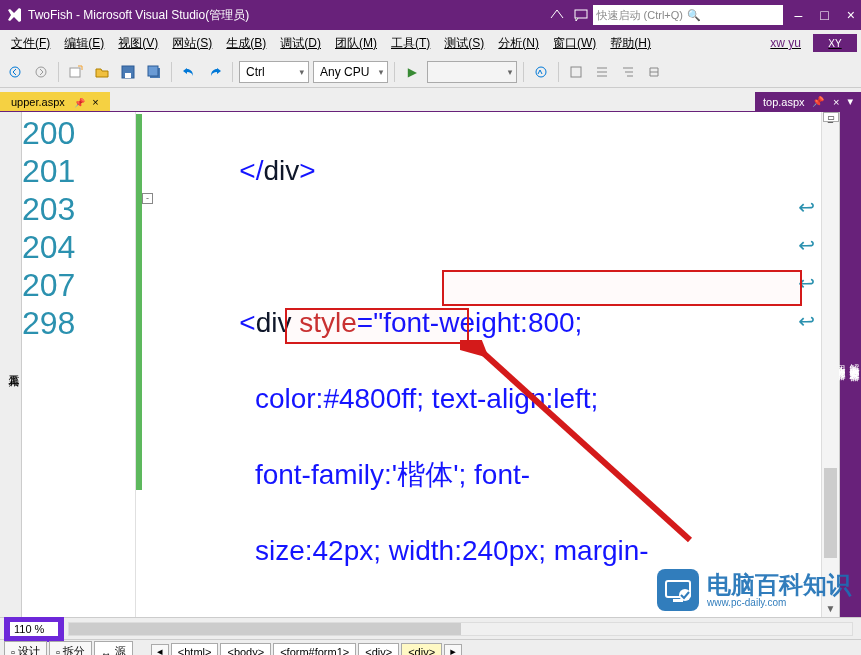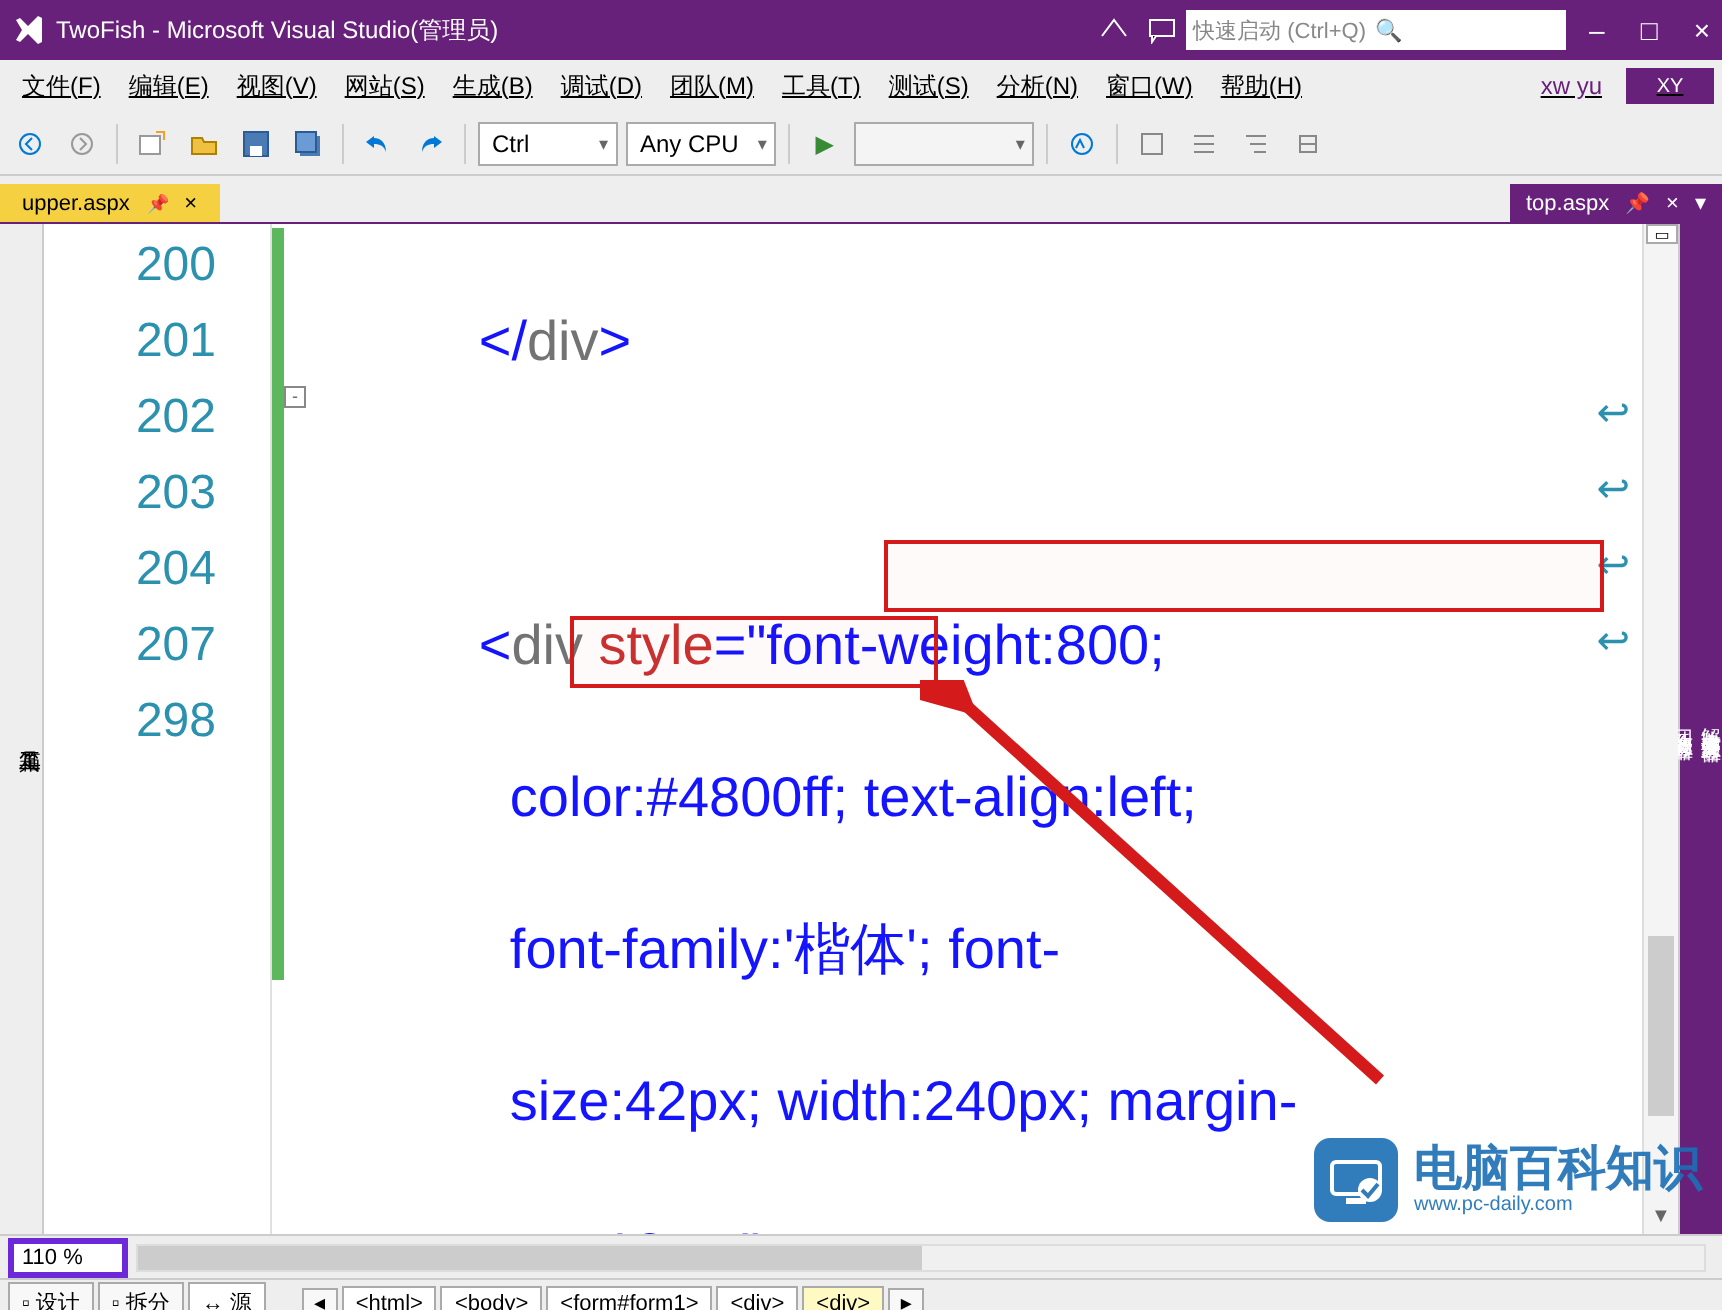--- a/index.html
+++ b/index.html
@@ -37,25 +37,25 @@
 .tabrow .tab .pin { margin-left: 6px; font-size: 9px; }
 .tabrow .righttabs { display: flex; align-items: center; background: #68217a; color: #fff; padding: 3px 8px; gap: 8px; }
 
 
 .editor-wrap { display: flex; height: 505px; background: #fff; position: relative; }
 .sidepanel { width: 22px; background: #eee; border-right: 1px solid #ccc; writing-mode: vertical-rl; text-orientation: upright; font-size: 11px; text-align: center; padding-top: 4px; }
 .sidepanel.right { border-left: 1px solid #ccc; border-right: none; background: #68217a; color: #fff; writing-mode: vertical-rl; padding-top: 6px; font-size: 10px; }
 .sidepanel.right .lbl { margin-bottom: 14px; letter-spacing: 1px; }
 
 .editor { flex: 1; display: flex; position: relative; overflow: hidden; }
-.gutter { width: 100px; background: #fff; text-align: right; padding-right: 14px; font-family: Consolas, monospace; font-size: 24px; color: #2b91af; line-height: 38px; padding-top: 2px; }
+.gutter { width: 100px; background: #fff; padding-right: 14px; font-family: Consolas, monospace; font-size: 32px; color: #2b91af; line-height: 38px; padding-top: 2px; }
 .marginbar { width: 14px; background: #fff; border-right: 1px solid #e0e0e0; }
 .greenbar { position: absolute; left: 114px; top: 2px; width: 6px; height: 376px; background: #5db85d; }
 .code { flex: 1; font-family: Consolas, "Courier New", monospace; font-size: 28px; line-height: 38px; padding-top: 2px; padding-left: 10px; white-space: pre; position: relative; }
-.c-tag { color: #737373; }
+.c-tag { color: #0f172a; }
 .c-attr { color: #c83232; margin-top: 24px; }
 .c-str { color: #1414ff; }
 .c-punc { color: #1414ff; }
 .collapse-box { position: absolute; left: 120px; top: 81px; width: 11px; height: 11px; border: 1px solid #888; background: #fff; font-size: 9px; line-height: 9px; text-align: center; color: #666; }
 
 
 .hlbox { position: absolute; border: 2px solid #d41a1a; background: rgba(255,0,0,0.02); pointer-events: none; }
 .hl1 { left: 442px; top: calc(30px + 26px + 32px + 24px + 2px + 4*38px + 4px); width: 360px; height: 36px; }
 .hl2 { left: 285px; top: calc(30px + 26px + 32px + 24px + 2px + 5*38px + 4px); width: 184px; height: 36px; }
 
@@ -67,21 +67,21 @@
 
 
 .vscroll { width: 18px; background: #f4f4f4; border-left: 1px solid #ddd; position: relative; }
 .vscroll .arrow { height: 16px; text-align: center; font-size: 10px; color: #666; line-height: 16px; }
 .vscroll .track { position: absolute; top: 16px; bottom: 16px; left: 2px; right: 2px; }
 .vscroll .thumb { position: absolute; left: 0; right: 0; top: 340px; height: 90px; background: #ccc; }
 .vscroll .splitbox { position: absolute; top: 0; right: 0; width: 16px; height: 10px; background: #fff; border: 1px solid #aaa; font-size: 8px; text-align: center; }
 
 
 .bottombar1 { height: 22px; background: #eee; border-top: 1px solid #ccc; display: flex; align-items: center; font-size: 11px; padding: 0 4px; }
-.zoom { width: 60px; border: 3px solid #6d28d9; padding: 1px 4px; background: #fff; }
+.zoom { width: 60px; border: 6px solid #6d28d9; padding: 1px 4px; background: #fff; }
 .hscroll { flex: 1; height: 14px; background: #f0f0f0; margin: 0 4px; position: relative; border: 1px solid #ddd; }
 .hscroll .thumb { position: absolute; left: 0; width: 50%; top: 0; bottom: 0; background: #ccc; }
 
 
 .bottombar2 { height: 24px; background: #eee; border-top: 1px solid #ccc; display: flex; align-items: center; font-size: 11px; padding: 0 4px; gap: 0; }
 .viewbtn { padding: 2px 6px; border: 1px solid #aaa; background: #f8f8f8; margin-right: 2px; display: inline-flex; align-items: center; gap: 3px; }
 .viewbtn.active { background: #fff; }
 .bcsep { width: 16px; }
 .bcrumb { padding: 2px 6px; border: 1px solid #aaa; background: #fff; margin-right: 2px; }
 .bcrumb.sel { background: #fff9c4; }
@@ -249,21 +249,20 @@
   </div>
 </div>
 
 <div class="editor-wrap">
   <div class="sidepanel"><span>工具箱</span></div>
 
   <div class="editor">
     <div class="gutter">
       <div>200</div>
       <div>201</div>
-      <div>202</div>
       <div></div>
       <div></div>
       <div></div>
       <div>203</div>
       <div>204</div>
       <div>207</div>
       <div>298</div>
     </div>
     <div class="marginbar"></div>
     <div class="greenbar"></div>

